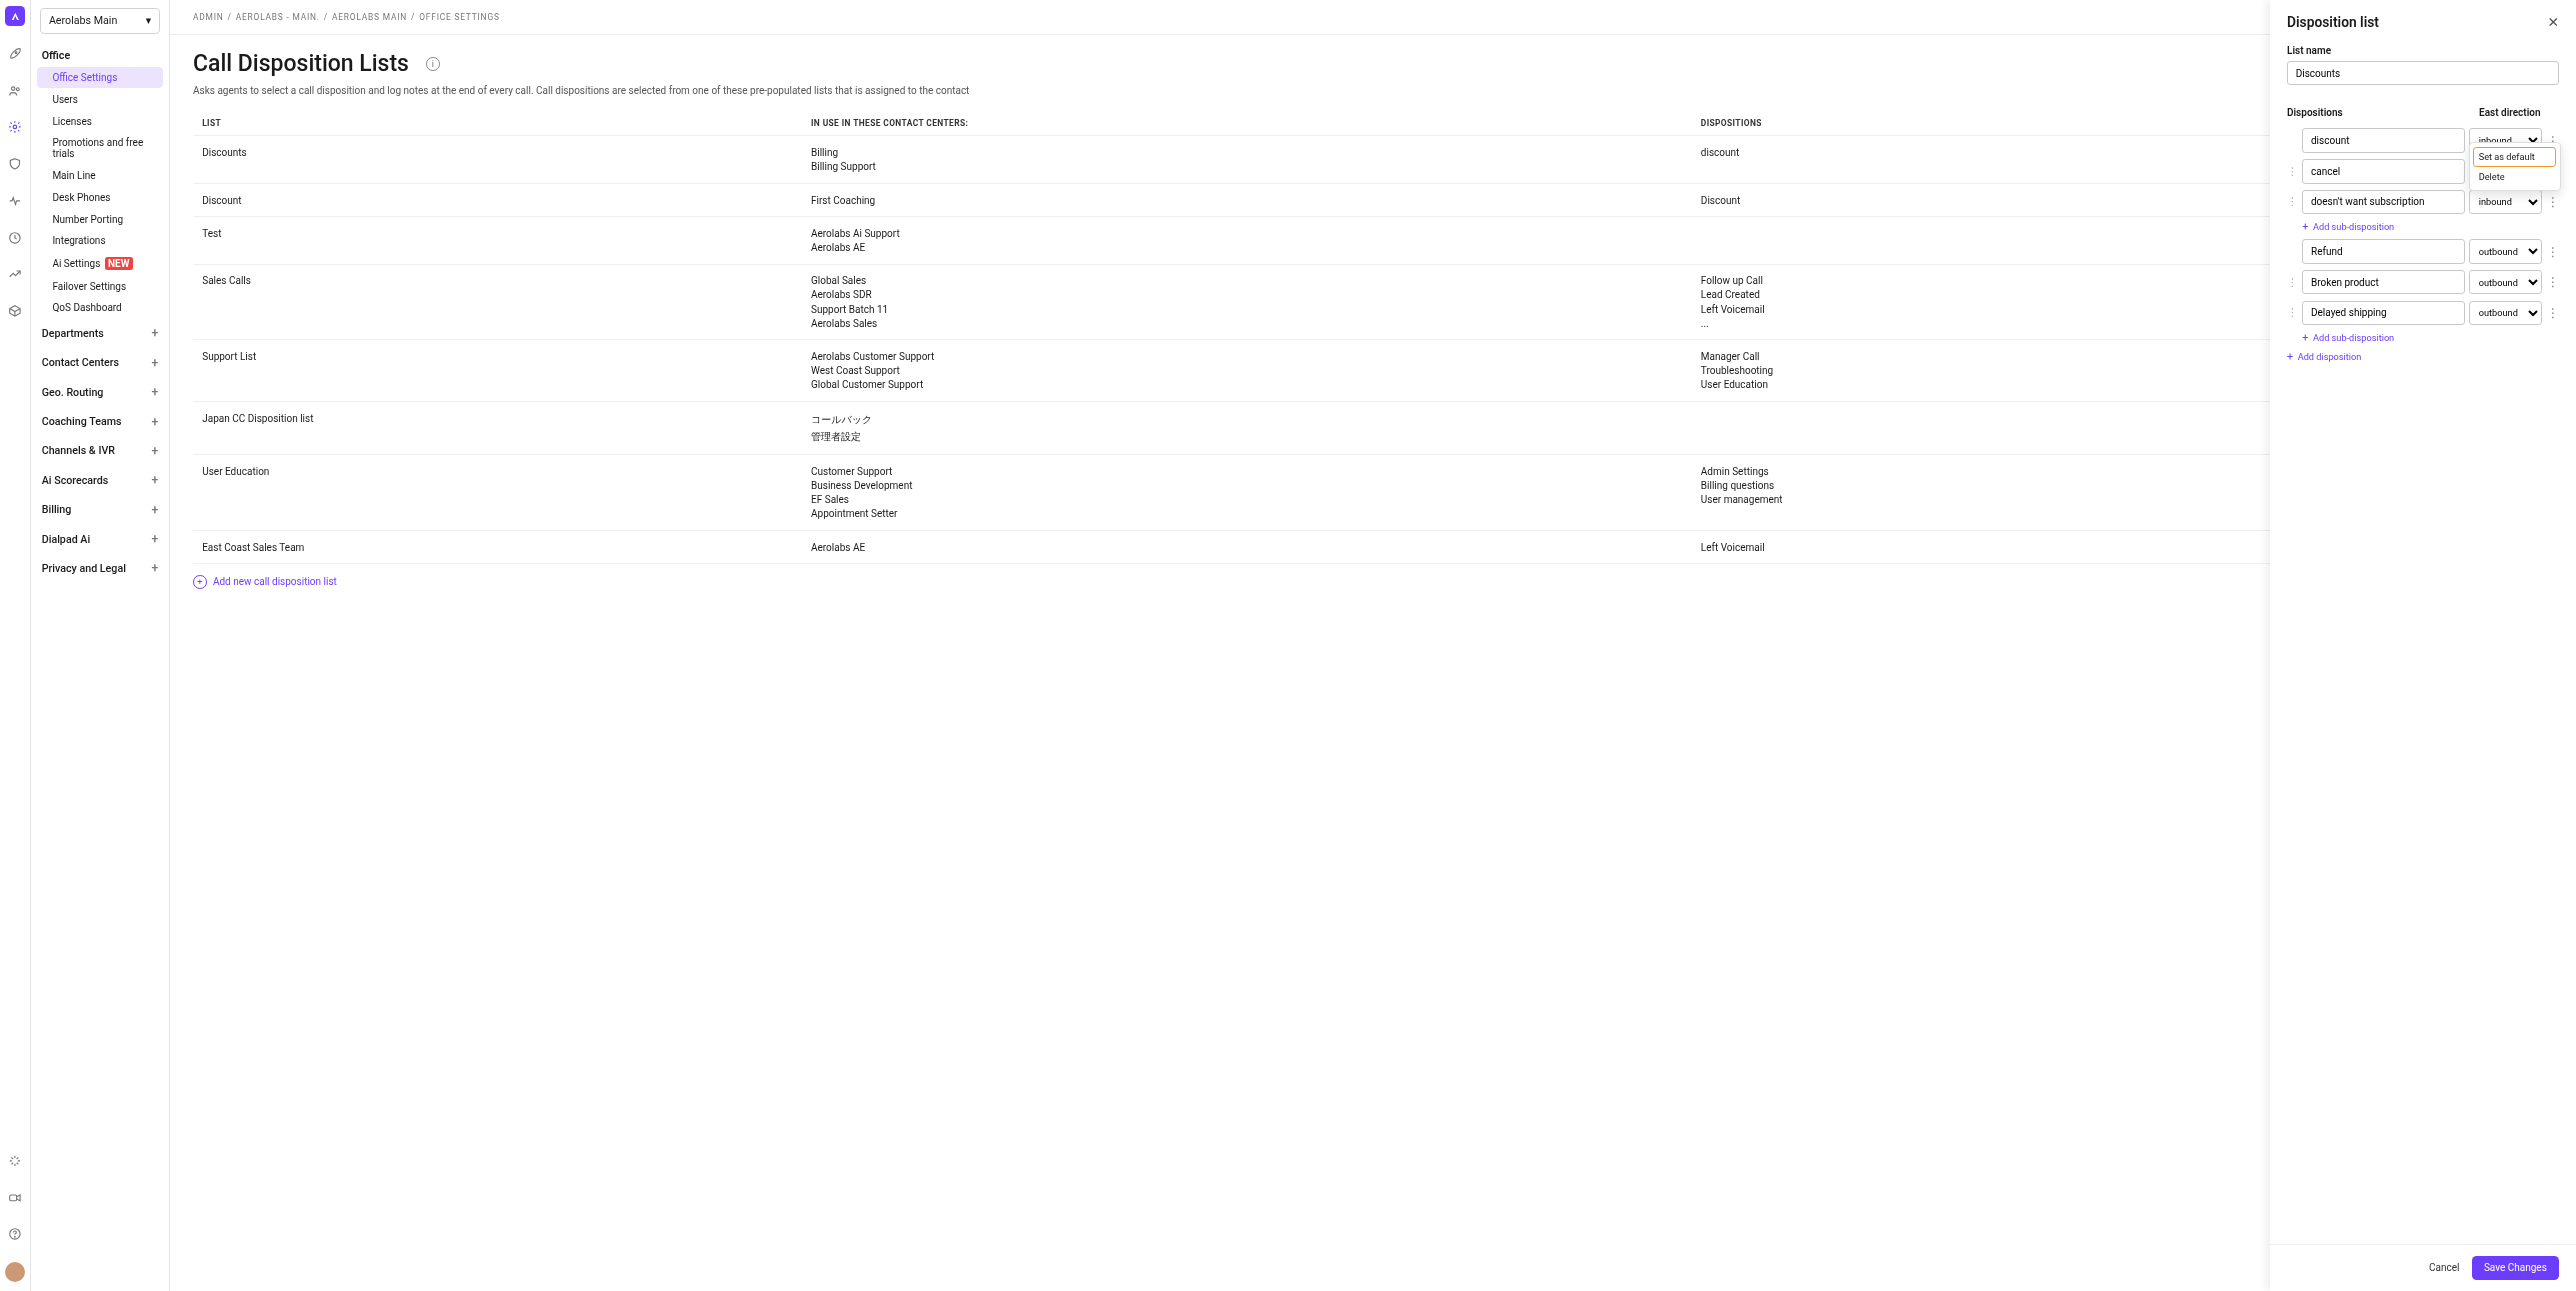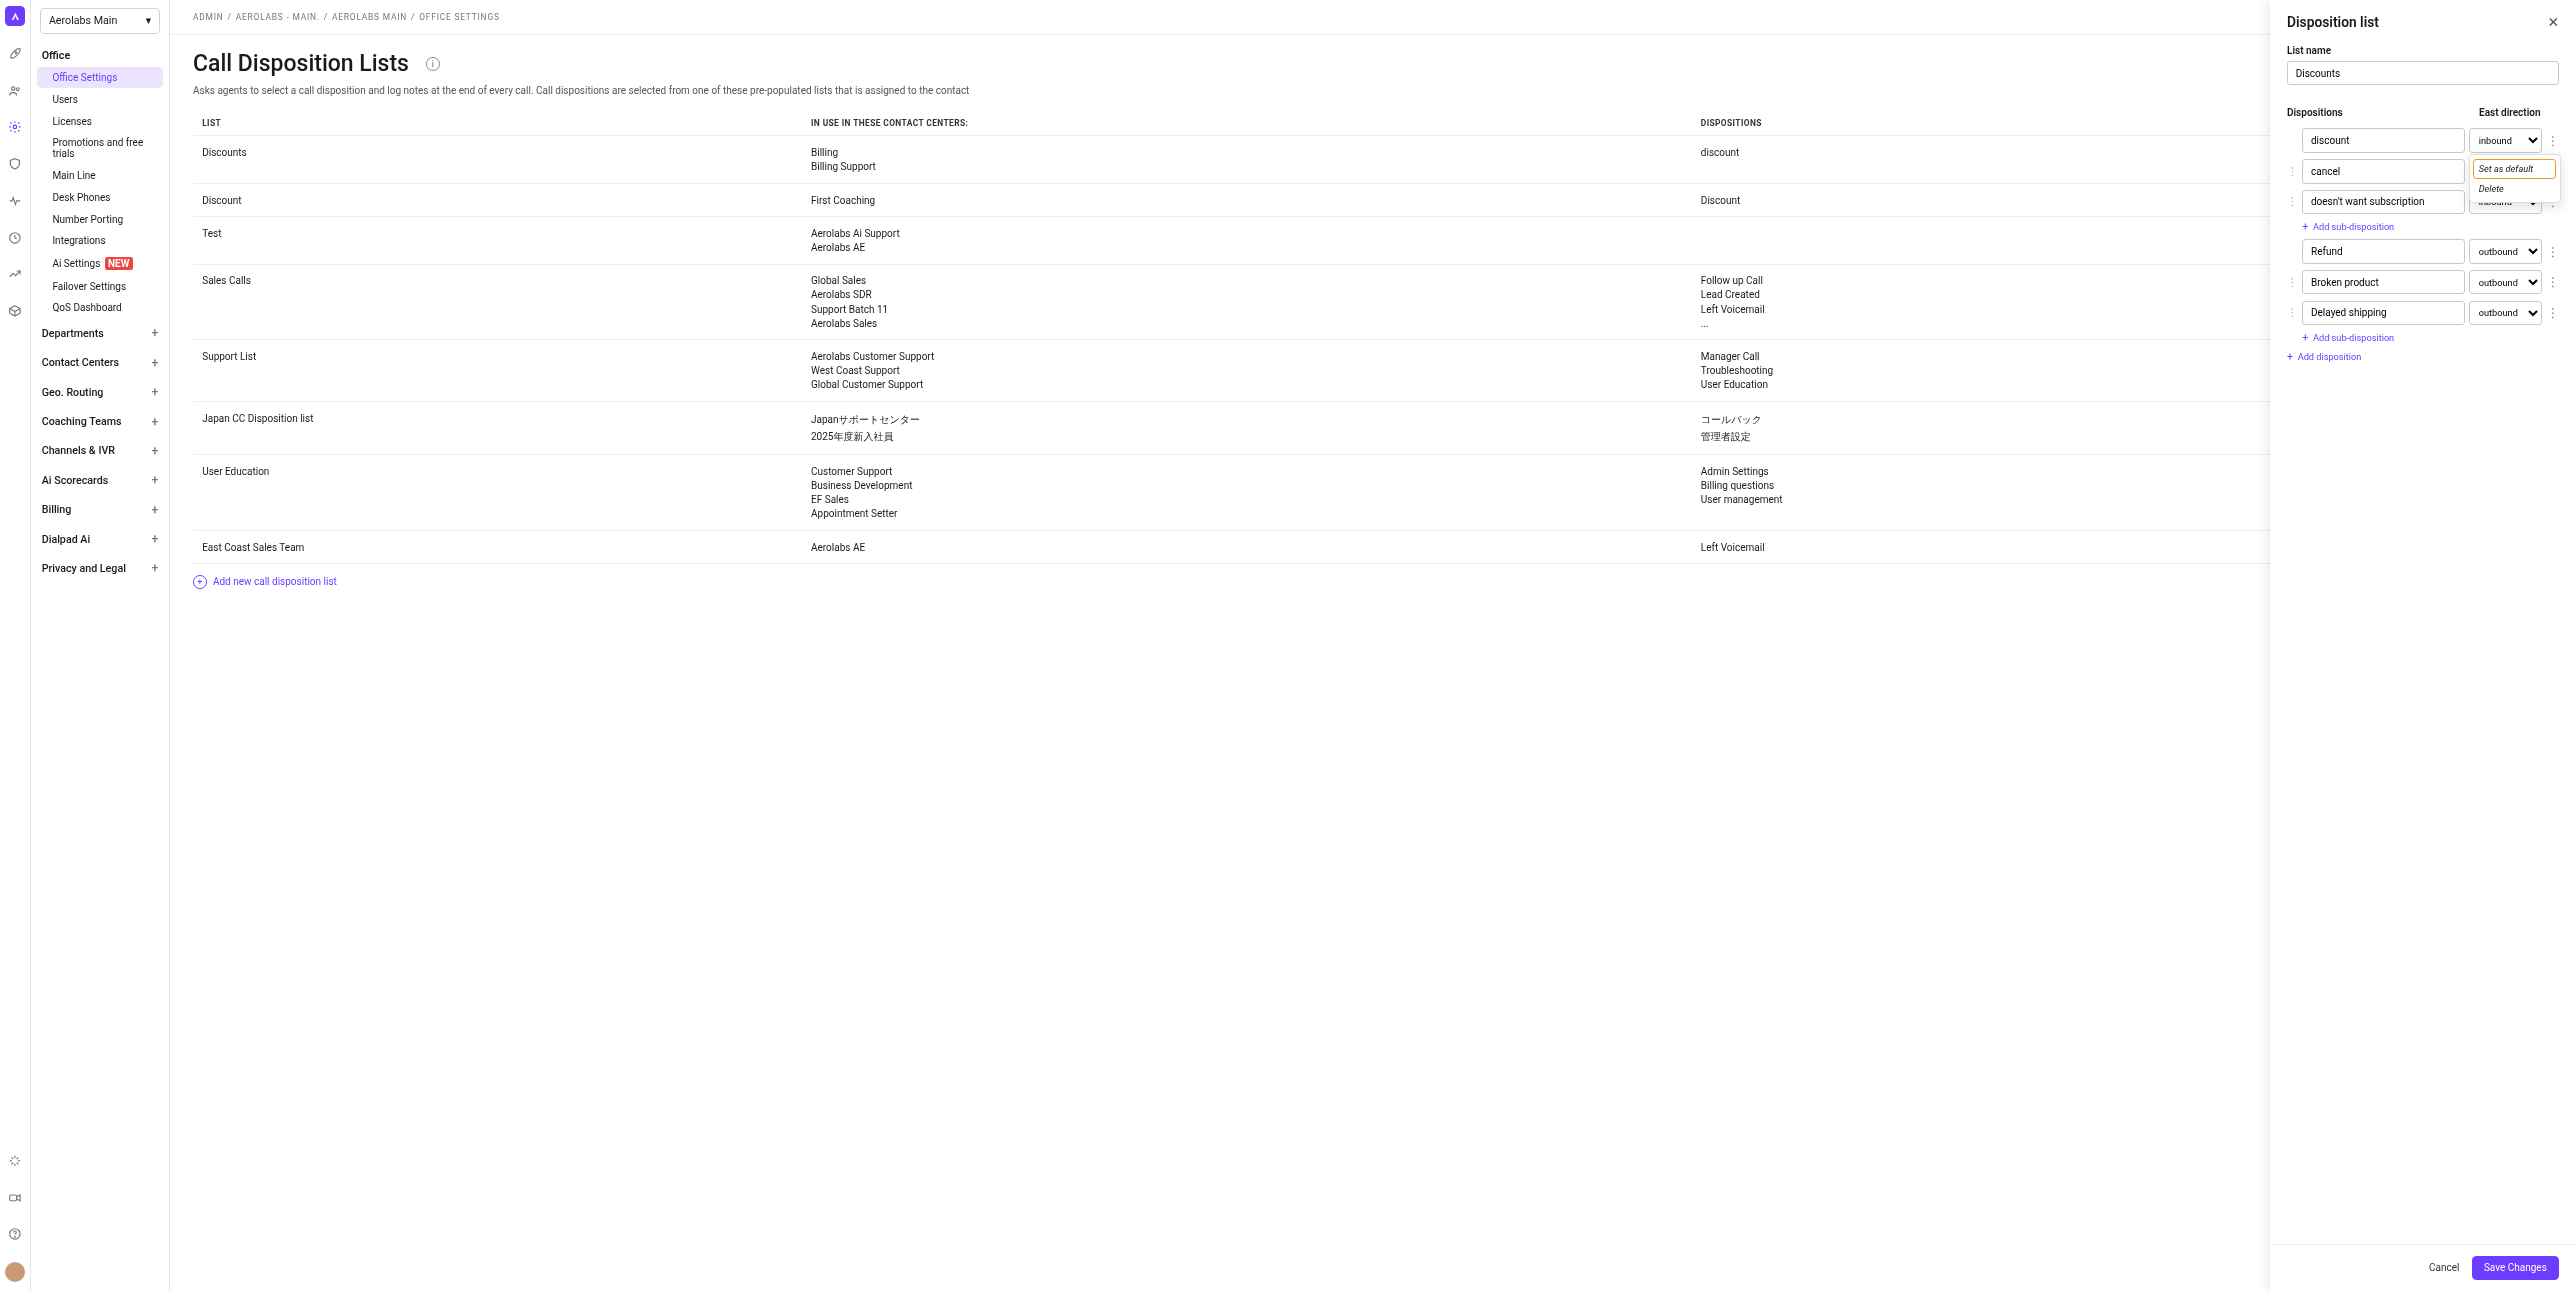--- a/index.html
+++ b/index.html
@@ -57,21 +57,21 @@
 .two-col-head .left { flex:1; }
 .two-col-head .right { width: 80px; }
 .disp-row { display:flex; align-items:center; gap: 4.6px; margin-top: 6.1px; position: relative; }
 .drag { width:10.7px; color:#aaa; font-size:10.7px; text-align:center; cursor:grab; user-select:none; }
 .disp-row.top .drag { visibility:hidden; }
 .disp-row input.txt-input { flex:1; }
 .dir-select { width: 73px; height: 24.5px; border:0.8px solid #c8c8c8; border-radius: 3.1px; padding: 0 4.6px; font-size: 9.2px; background:#fff; }
 .kebab { width:12.2px; text-align:center; color:#777; cursor:pointer; font-size:12.2px; }
 .sub-add { display:flex; align-items:center; gap:4.6px; color:#6c3cff; font-size:9.2px; cursor:pointer; margin: 6.1px 0 6.1px 15.3px; }
 .sub-add .mini-plus { font-size:10.7px; }
-.popup { position:absolute; right: -1.5px; top: 26px; background:#fff; border:0.8px solid #ddd; border-radius:4.6px; box-shadow: 0 3.1px 12.2px rgba(0,0,0,.12); width: 92px; z-index: 5; padding: 3.1px; font-style: italic; }
+.popup { position:absolute; right: -1.5px; top: 14px; background:#fff; border:0.8px solid #ddd; border-radius:4.6px; box-shadow: 0 3.1px 12.2px rgba(0,0,0,.12); width: 92px; z-index: 5; padding: 3.1px; }
 .popup-item { padding: 4.6px 6.1px; font-size:9.2px; border-radius:3.1px; cursor:pointer; }
 .popup-item.highlight { outline: 1.5px solid #f09a2a; outline-offset: -1.5px; }
 .drawer-foot { border-top: 0.8px solid #eee; padding: 10.7px 17px; display:flex; justify-content:flex-end; gap: 12.2px; align-items:center; }
 .btn-cancel { background:none; border:none; color:#333; cursor:pointer; font-size:10px; }
 .btn-save { background:#6c3cff; color:#fff; border:none; border-radius: 4.6px; padding: 6.9px 12.2px; font-size:10px; cursor:pointer; }
 
 svg { display:block; }
 </style>
 </head>
 <body>
@@ -308,24 +308,20 @@
               <span>Global Customer Support</span>
             </div>
             <div class="col-disp lines">
               <span>Manager Call</span>
               <span>Troubleshooting</span>
               <span>User Education</span>
             </div>
           </div>
           <div class="dl-row">
             <div class="col-list">Japan CC Disposition list</div>
-            <div class="col-centers lines">
-              <span>Japanサポートセンター</span>
-              <span>2025年度新入社員</span>
-            </div>
             <div class="col-disp lines">
               <span>コールバック</span>
               <span>管理者設定</span>
             </div>
           </div>
           <div class="dl-row">
             <div class="col-list">User Education</div>
             <div class="col-centers lines">
               <span>Customer Support</span>
               <span>Business Development</span>

